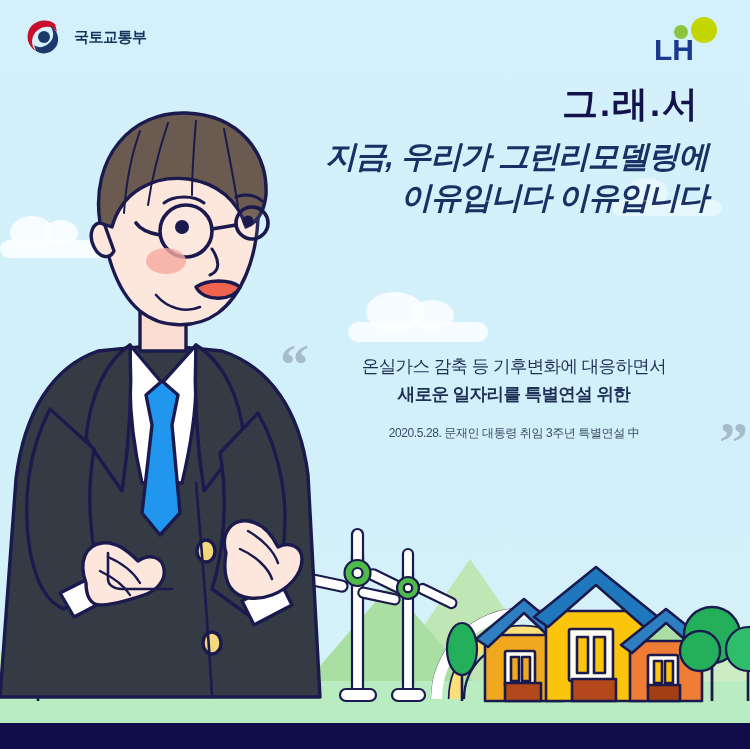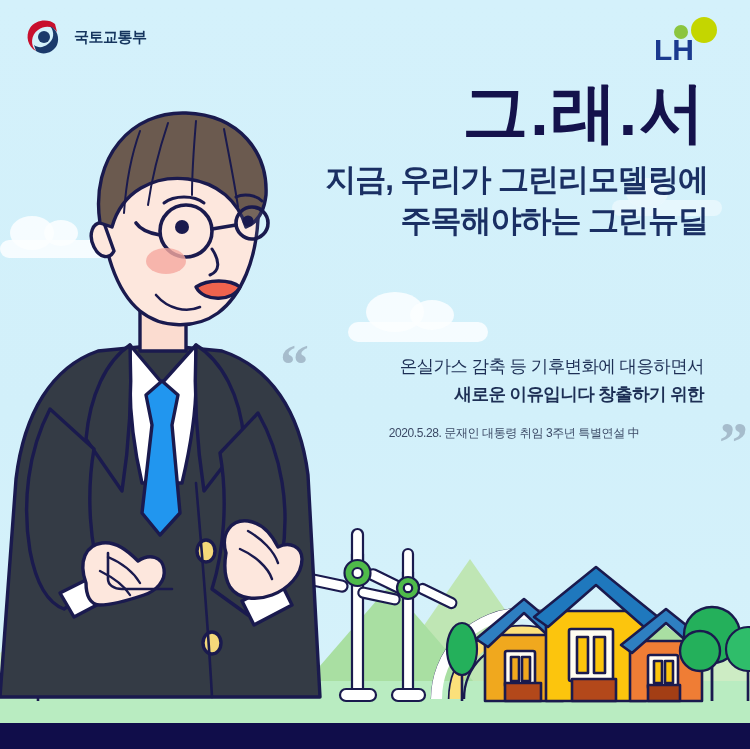--- a/index.html
+++ b/index.html
@@ -37,45 +37,45 @@
     font-size:15px;font-weight:700;color:#15355e;letter-spacing:-0.5px;
     font-family:"Liberation Sans",sans-serif;
   }
   .lh-logo{position:absolute;right:28px;top:14px;width:72px;height:52px;text-align:center;}
 
   
   .headline-wrap{
     position:absolute;right:42px;top:78px;width:430px;text-align:right;
   }
   .headline{
-    font-size:66px;line-height:1.02;font-weight:800;color:#14124c;
-    letter-spacing:2px;margin:1px;
+    font-size:36px;line-height:1.02;font-weight:800;color:#14124c;
+    letter-spacing:2px;margin:8px;
     font-family:"Liberation Sans",sans-serif;
   }
   .subtitle{
     margin:14px 0 0 0;font-size:31px;line-height:1.32;font-weight:700;
     color:#1a2f63;letter-spacing:-1px;text-align:right;
     font-family:"Liberation Sans",sans-serif;
+    font-style:italic;
   }
   .subtitle .l2{display:block;}
 
   
   .quote-block{
     position:absolute;right:46px;top:352px;width:380px;text-align:center;
   }
   .qmark{
     position:absolute;font-size:58px;line-height:1;color:#9fb4c4;opacity:.85;
     font-weight:800;font-family:"Liberation Serif",serif;
   }
   .qmark.open{left:-44px;top:-16px;}
   .qmark.close{right:-44px;bottom:-30px;}
   .quote-line{
     font-size:17.5px;line-height:1.62;color:#1d2f55;letter-spacing:-0.6px;
     font-family:"Liberation Sans",sans-serif;
-    text-align:right;
   }
   .quote-line.l1{font-weight:500;}
   .quote-line.l2{font-weight:700;}
   .quote-line.l3{font-weight:700;}
   .attribution{
     margin-top:16px;font-size:12px;color:#3c4a66;letter-spacing:-0.4px;
     font-weight:500;
   }
 
   
@@ -124,28 +124,28 @@
       <circle cx="54" cy="16" r="13" fill="#c4d600"></circle>
       <circle cx="31" cy="18" r="7" fill="#8bc53f"></circle>
       <text x="4" y="46" font-family="Liberation Sans, sans-serif" font-size="30" font-weight="700" fill="#1b3a8f">LH</text>
     </svg>
   </div>
 
   <div class="headline-wrap">
     <h1 class="headline">그.래.서</h1>
     <p class="subtitle">
       <span class="l1">지금, 우리가 그린리모델링에</span>
-      <span class="l2">주목해야하는 그린뉴딜</span>
+      <span class="l2">이유입니다 이유입니다</span>
     </p>
   </div>
 
   <div class="quote-block">
     <span class="qmark open">“</span>
     <div class="quote-line l1">온실가스 감축 등 기후변화에 대응하면서</div>
-    <div class="quote-line l2">새로운 이유입니다 창출하기 위한</div>
+    <div class="quote-line l2">새로운 일자리를 특별연설 위한</div>
     <span class="qmark close">”</span>
     <div class="attribution">2020.5.28. 문재인 대통령 취임 3주년 특별연설 中</div>
   </div>
 
   <div class="scenery">
     <svg width="750" height="260" viewBox="0 0 750 260" aria-hidden="true">
 
       <polygon points="-40,200 60,110 150,200" fill="#cdecc4"></polygon>
       <polygon points="380,200 470,70 560,200" fill="#bfe6b4"></polygon>
       <polygon points="300,200 390,96 480,200" fill="#a9dfa2"></polygon>

